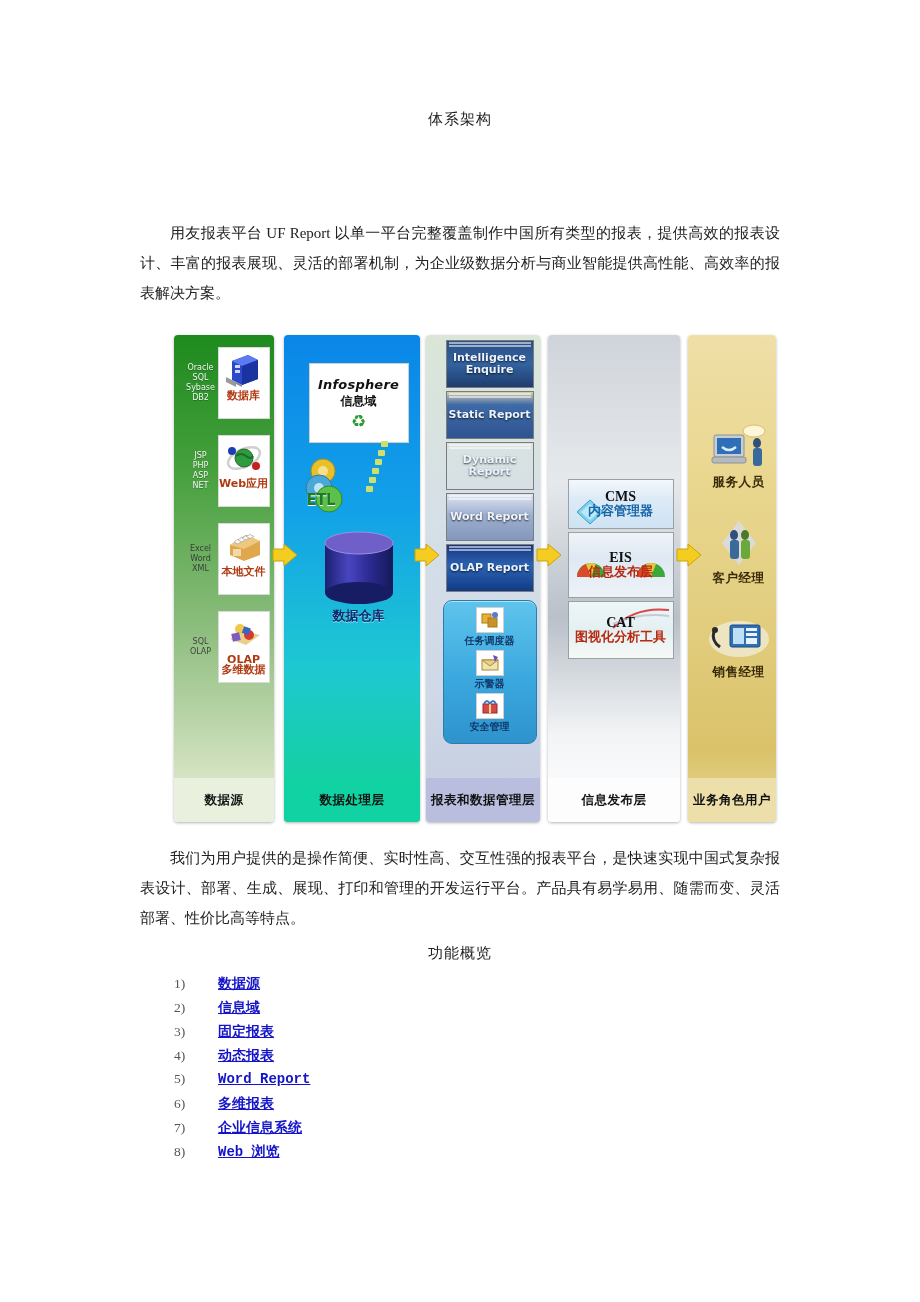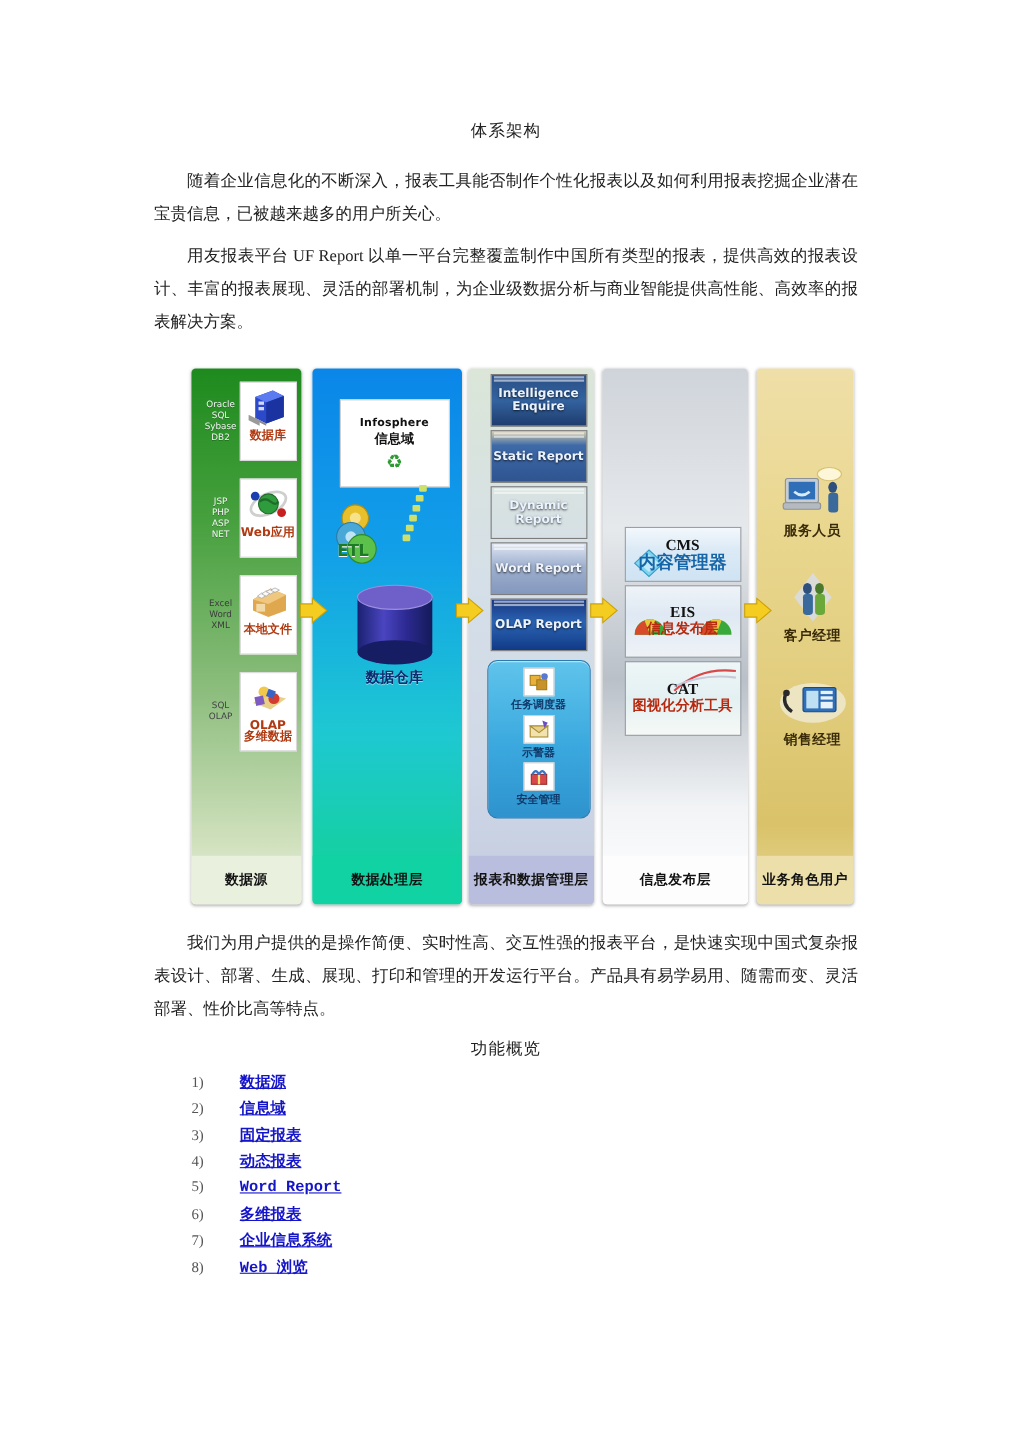--- a/index.html
+++ b/index.html
@@ -84,22 +84,22 @@
   .ico{width:40px;height:38px;}
 
   
   #col2{left:110px;width:136px;background:linear-gradient(180deg,#0a86e8 0%,#12a0e8 35%,#1ec8d2 68%,#16cfa8 88%,#12d39c 100%);}
   #col2 .col-foot{background:#10d2a2;}
   .infosphere{
     margin-top:22px;width:98px;height:78px;background:#fff;
     border:1px solid #cfcfcf;display:flex;flex-direction:column;
     align-items:center;justify-content:center;
   }
-  .infosphere .t1{font-size:10px;font-weight:bold;color:#111;
-    font-family:"DejaVu Sans","Liberation Sans",sans-serif;letter-spacing:.2px;}
+  .infosphere .t1{font-size:13px;font-weight:bold;color:#111;
+    font-family:"DejaVu Sans","Liberation Sans",sans-serif;letter-spacing:.2px;font-style:italic;}
   .infosphere .t2{font-size:12px;font-weight:bold;color:#111;
     font-family:"DejaVu Sans","Liberation Sans",sans-serif;margin-top:1px;}
   .recycle{margin-top:3px;font-size:17px;color:#2e9b34;line-height:17px;}
   .etl-wrap{position:absolute;left:10px;top:120px;width:60px;height:62px;}
   .etl-text{
     position:absolute;left:6px;top:36px;font-size:15px;font-weight:bold;
     color:#1d7b23;font-family:"DejaVu Sans","Liberation Sans",sans-serif;
     text-shadow:0 1px 0 #fff;letter-spacing:-.5px;
   }
   .dots{position:absolute;left:70px;top:104px;width:30px;height:66px;}
@@ -153,29 +153,29 @@
     width:106px;margin:0 auto 3px auto;border:1px solid #9aa0a6;
     box-sizing:border-box;position:relative;overflow:hidden;
     display:flex;align-items:center;justify-content:center;
   }
   .pub .lbl{position:relative;z-index:3;text-align:center;line-height:14px;}
   .pub .big{
     display:block;font-size:14px;font-weight:bold;color:#111;
     font-family:Liberation Serif, serif;
   }
   .pub .sub{
-    display:block;font-size:16px;font-weight:bold;
+    display:block;font-size:13px;font-weight:bold;
     font-family:"DejaVu Sans","Liberation Sans",sans-serif;
   }
   .pub.p1{height:50px;background:linear-gradient(180deg,#f3f8fc 0%,#dceaf6 40%,#cfe3f3 100%);}
   .pub.p1 .sub{color:#1565a8;}
   .pub.p2{height:66px;background:linear-gradient(180deg,#eef3f8 0%,#dfe9f3 40%,#eef2f7 100%);}
   .pub.p2 .big{color:#111;}
   .pub.p2 .sub{color:#b72a10;font-size:13px;}
-  .pub.p3{height:68px;background:linear-gradient(180deg,#eef6f7 0%,#e3f0f2 50%,#f6f9f6 100%);}
+  .pub.p3{height:58px;background:linear-gradient(180deg,#eef6f7 0%,#e3f0f2 50%,#f6f9f6 100%);}
   .pub.p3 .sub{color:#b72a10;font-size:13px;}
   .pub-top{margin-top:138px;}
 
   
   #col5{left:514px;width:88px;background:linear-gradient(180deg,#efdfa8 0%,#e9d78f 30%,#e2cd7e 60%,#d9c269 85%,#e6d795 100%);}
   #col5 .col-foot{background:#ecdfa9;}
   .role{
     width:100%;height:96px;display:flex;flex-direction:column;
     align-items:center;justify-content:center;
   }
@@ -204,23 +204,20 @@
 </style>
 </head>
 <body>
 
 <div class="page">
 
   <div class="doc" style="top:110px;">
     <p class="doc-title">体系架构</p>
   </div>
 
-  <div class="doc" style="top:150px;">
-    <p class="para">随着企业信息化的不断深入，报表工具能否制作个性化报表以及如何利用报表挖掘企业潜在宝贵信息，已被越来越多的用户所关心。</p>
-  </div>
 
   <div class="doc" style="top:218px;">
     <p class="para">用友报表平台 UF Report 以单一平台完整覆盖制作中国所有类型的报表，提供高效的报表设计、丰富的报表展现、灵活的部署机制，为企业级数据分析与商业智能提供高性能、高效率的报表解决方案。</p>
   </div>
 
   <div class="diagram">
 
     <div class="col" id="col1">
       <div class="col-inner">
         <div class="col-body" style="padding-top:4px;">

